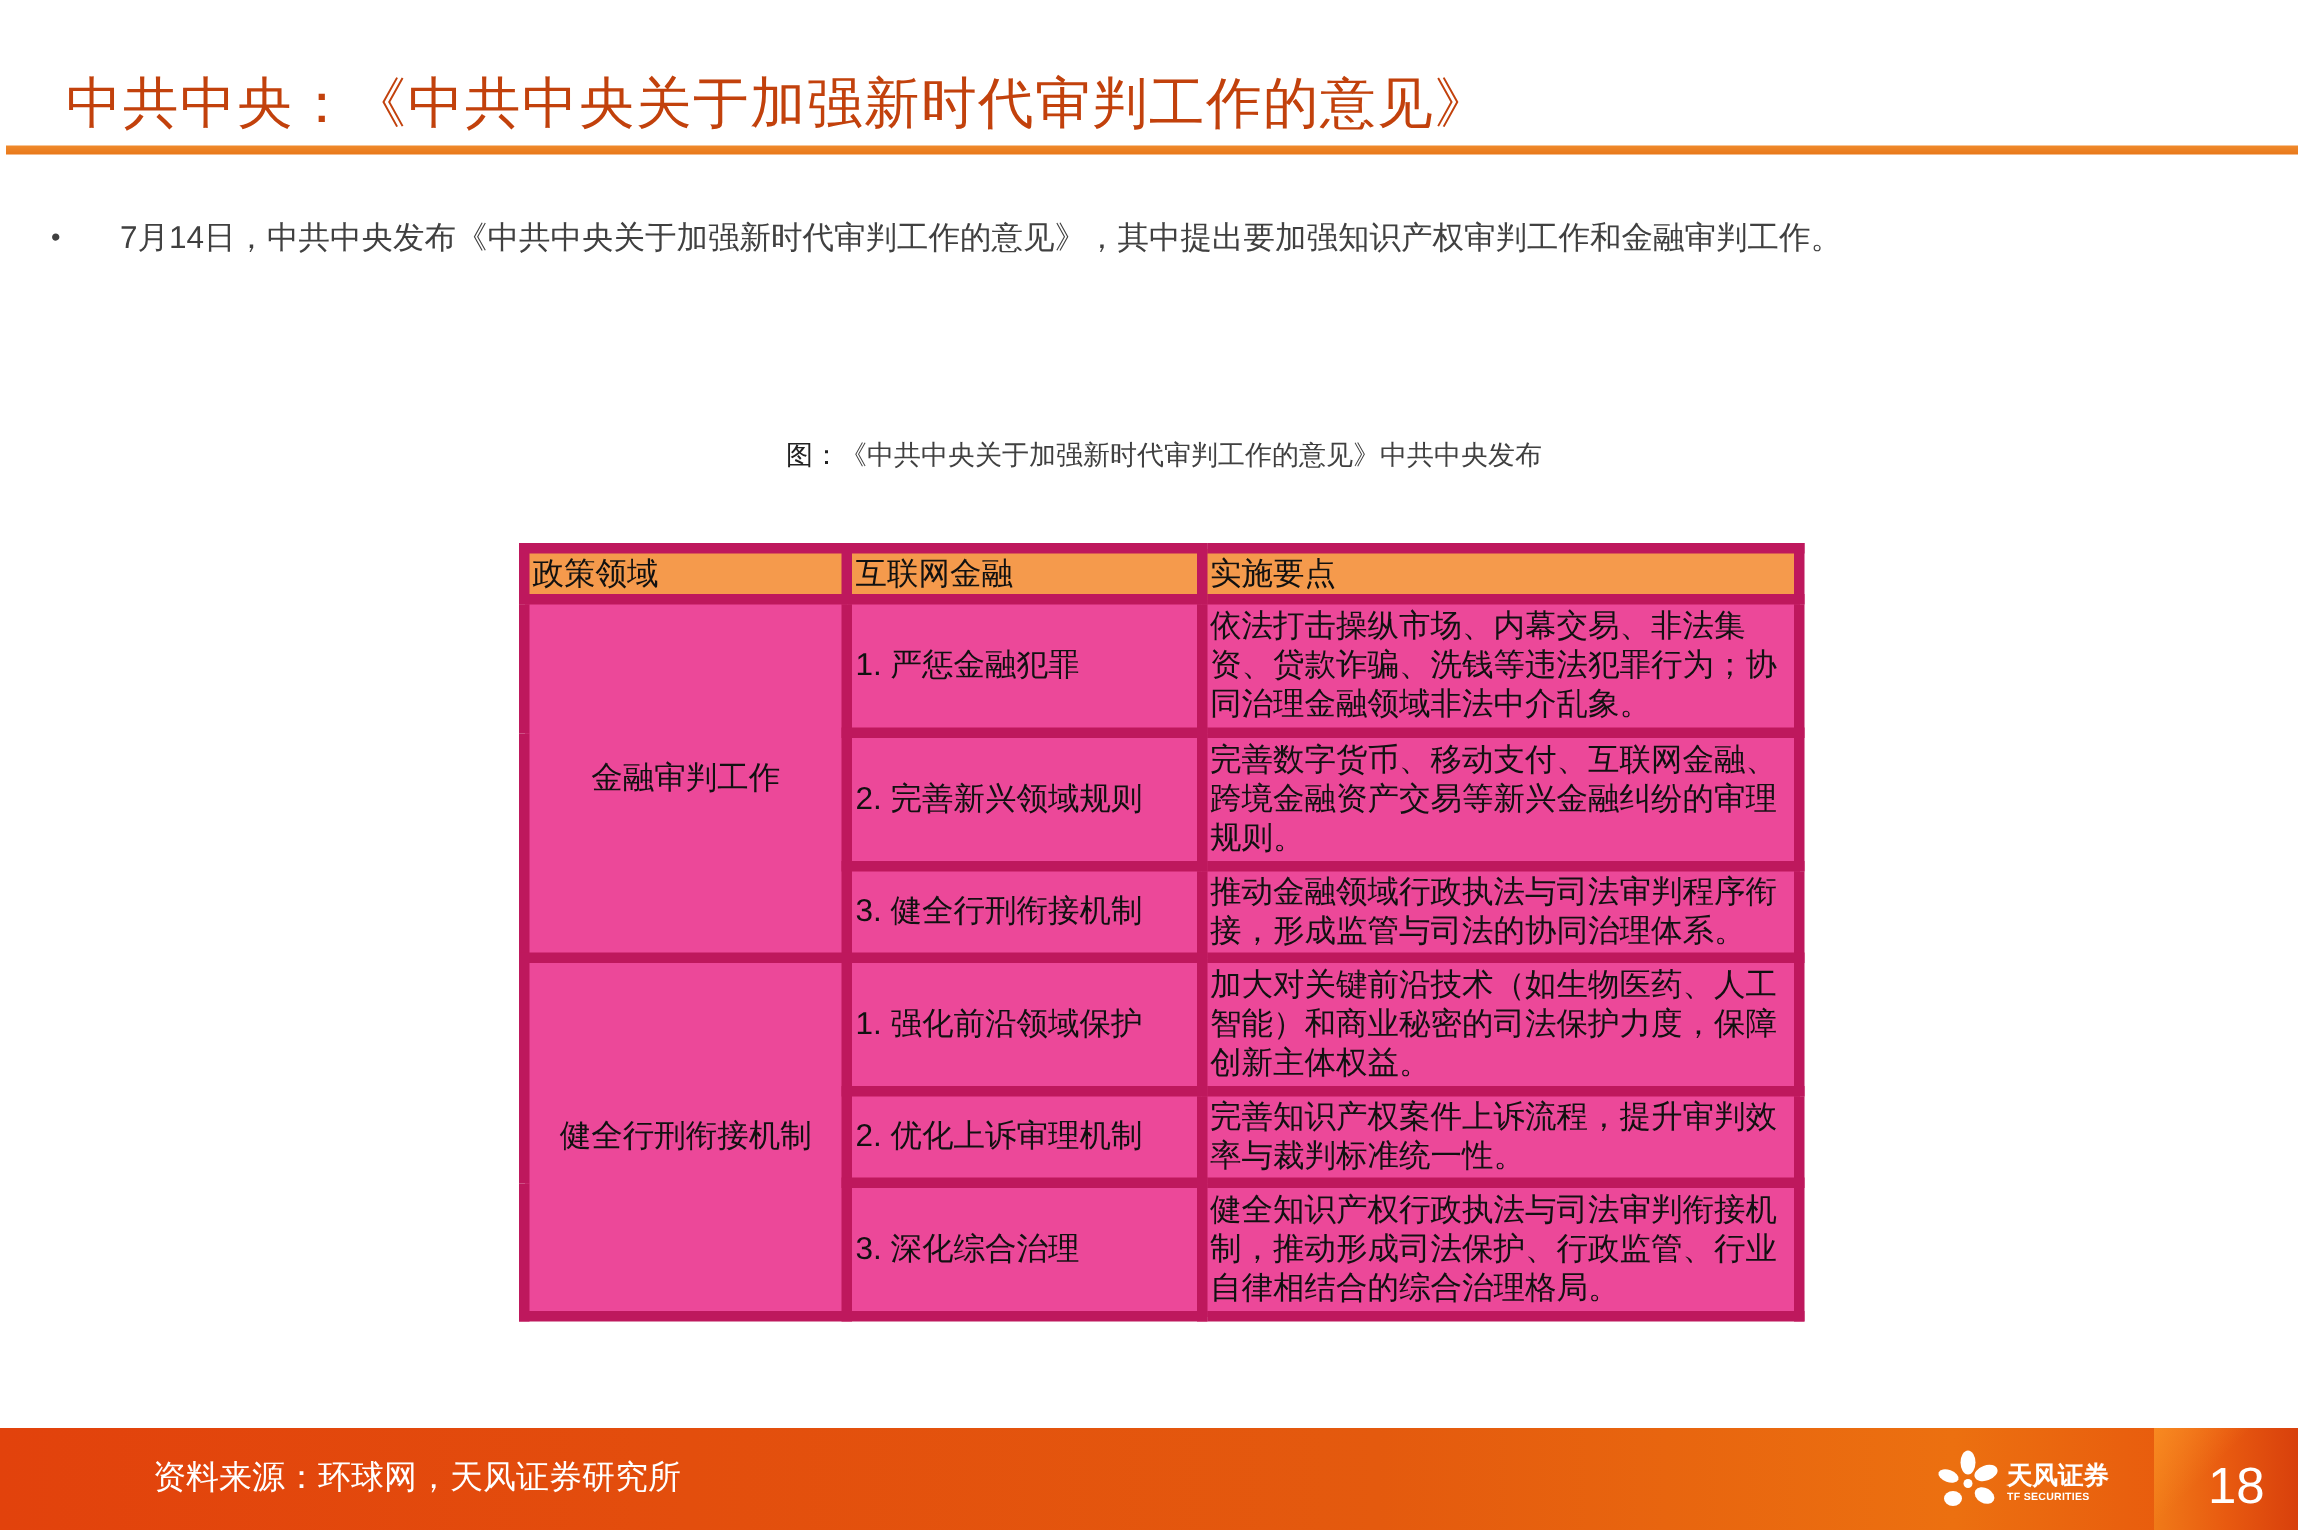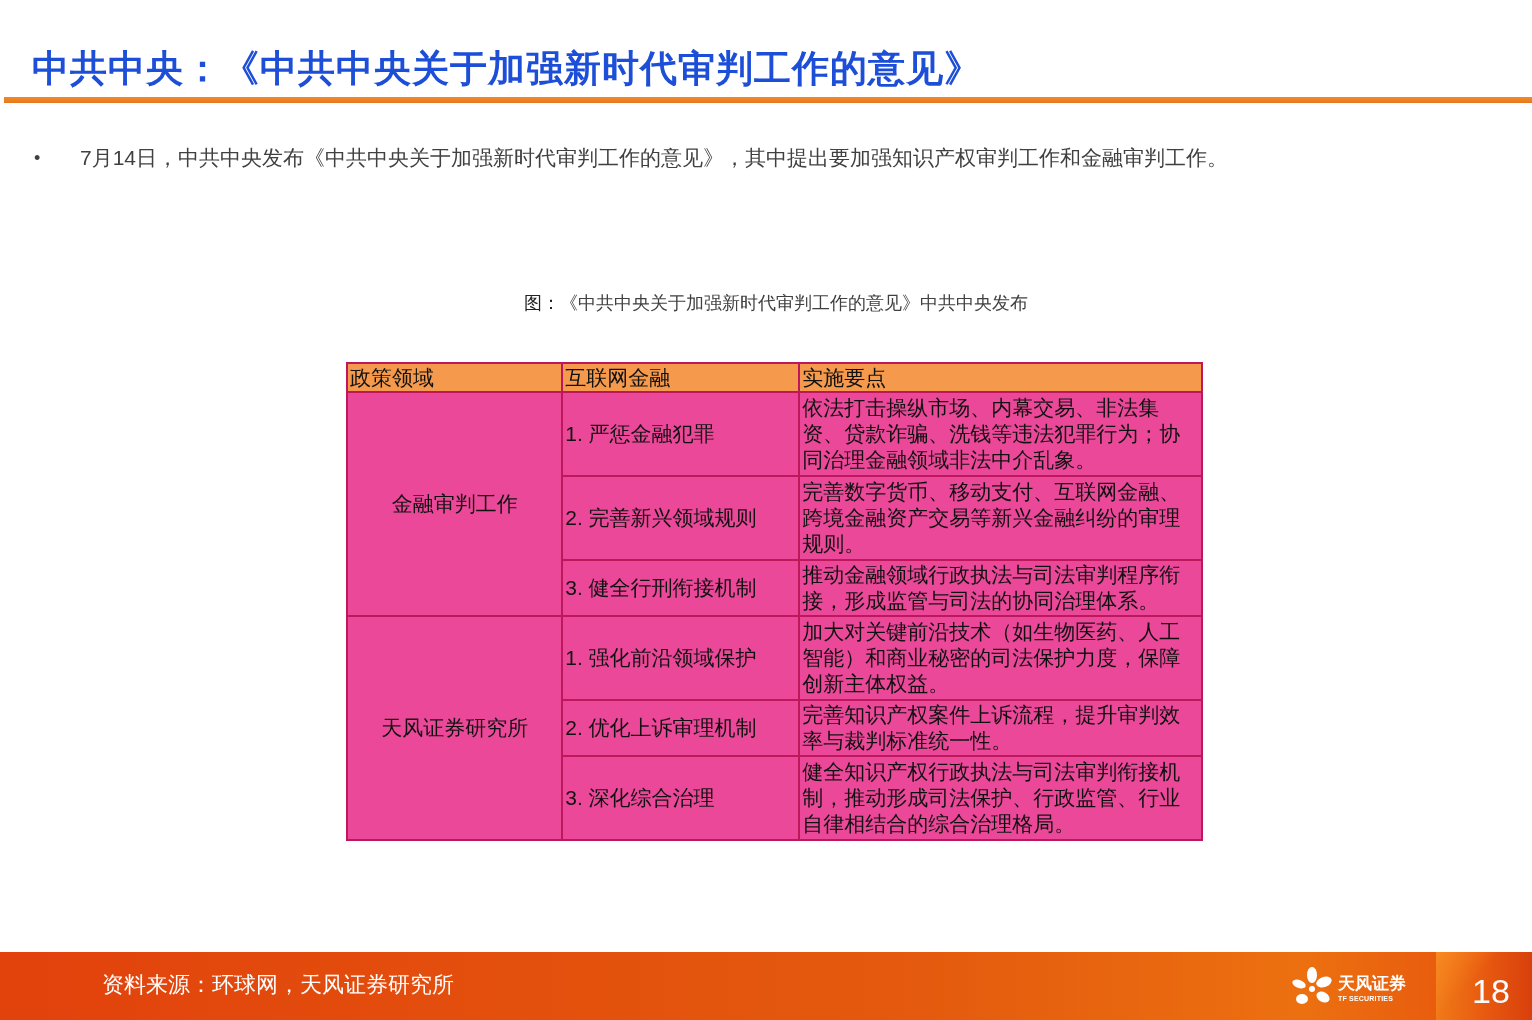--- a/index.html
+++ b/index.html
@@ -3,22 +3,22 @@
 <meta charset="utf-8">
 <style>
   html, body { margin: 0; padding: 0; }
   body {
     width: 1532px; height: 1020px; position: relative; overflow: hidden;
     background: #ffffff;
     font-family: "Liberation Sans", "DejaVu Sans", sans-serif;
     color: #404040;
   }
   .title {
-    position: absolute; left: 32px; top: 44px;
-    font-size: 37px; font-weight: bold; color: #1d4ed8; letter-spacing: 1px;
+    position: absolute; left: 44px; top: 44px;
+    font-size: 37px; font-weight: normal; color: #c2410c; letter-spacing: 1px;
     white-space: nowrap;
   }
   .title-rule {
     position: absolute; left: 4px; top: 97px; width: 1528px; height: 6px;
     background: linear-gradient(#f08a2c, #e8781a);
   }
   .bullet-row {
     position: absolute; left: 34px; top: 144px; font-size: 21px; color: #404040;
     display: flex; align-items: center; white-space: nowrap;
   }
@@ -26,21 +26,21 @@
   .fig-caption {
     position: absolute; left: 0; width: 1552px; top: 291px; text-align: center;
     font-size: 18px; color: #404040; white-space: nowrap;
   }
   .fig-caption .fig-prefix { color: #222; }
   table.policy {
     position: absolute; left: 346px; top: 362px; width: 857px;
     border-collapse: collapse; font-size: 21px; color: #111;
   }
   table.policy td, table.policy th {
-    border: 2px solid #be185d; padding: 0 2px; line-height: 26px; vertical-align: middle;
+    border: 7px solid #be185d; padding: 0 2px; line-height: 26px; vertical-align: middle;
   }
   table.policy th {
     background: #f59a4c; text-align: left; font-weight: normal; height: 27px; color: #111;
   }
   .c1 { width: 211px; text-align: center; }
   .c2 { width: 233px; }
   .c3 { width: 400px; }
   .fin td { background: #ec4899; }
   .ip td { background: #ec4899; }
   .footer {
@@ -98,21 +98,21 @@
     </tr>
     <tr class="fin">
       <td class="c2" style="height:82px">2. 完善新兴领域规则</td>
       <td class="c3">完善数字货币、移动支付、互联网金融、跨境金融资产交易等新兴金融纠纷的审理规则。</td>
     </tr>
     <tr class="fin">
       <td class="c2" style="height:54px">3. 健全行刑衔接机制</td>
       <td class="c3">推动金融领域行政执法与司法审判程序衔接，形成监管与司法的协同治理体系。</td>
     </tr>
     <tr class="ip">
-      <td class="c1" rowspan="3">天风证券研究所</td>
+      <td class="c1" rowspan="3">健全行刑衔接机制</td>
       <td class="c2" style="height:82px">1. 强化前沿领域保护</td>
       <td class="c3">加大对关键前沿技术（如生物医药、人工智能）和商业秘密的司法保护力度，保障创新主体权益。</td>
     </tr>
     <tr class="ip">
       <td class="c2" style="height:54px">2. 优化上诉审理机制</td>
       <td class="c3">完善知识产权案件上诉流程，提升审判效率与裁判标准统一性。</td>
     </tr>
     <tr class="ip">
       <td class="c2" style="height:82px">3. 深化综合治理</td>
       <td class="c3">健全知识产权行政执法与司法审判衔接机制，推动形成司法保护、行政监管、行业自律相结合的综合治理格局。</td>

